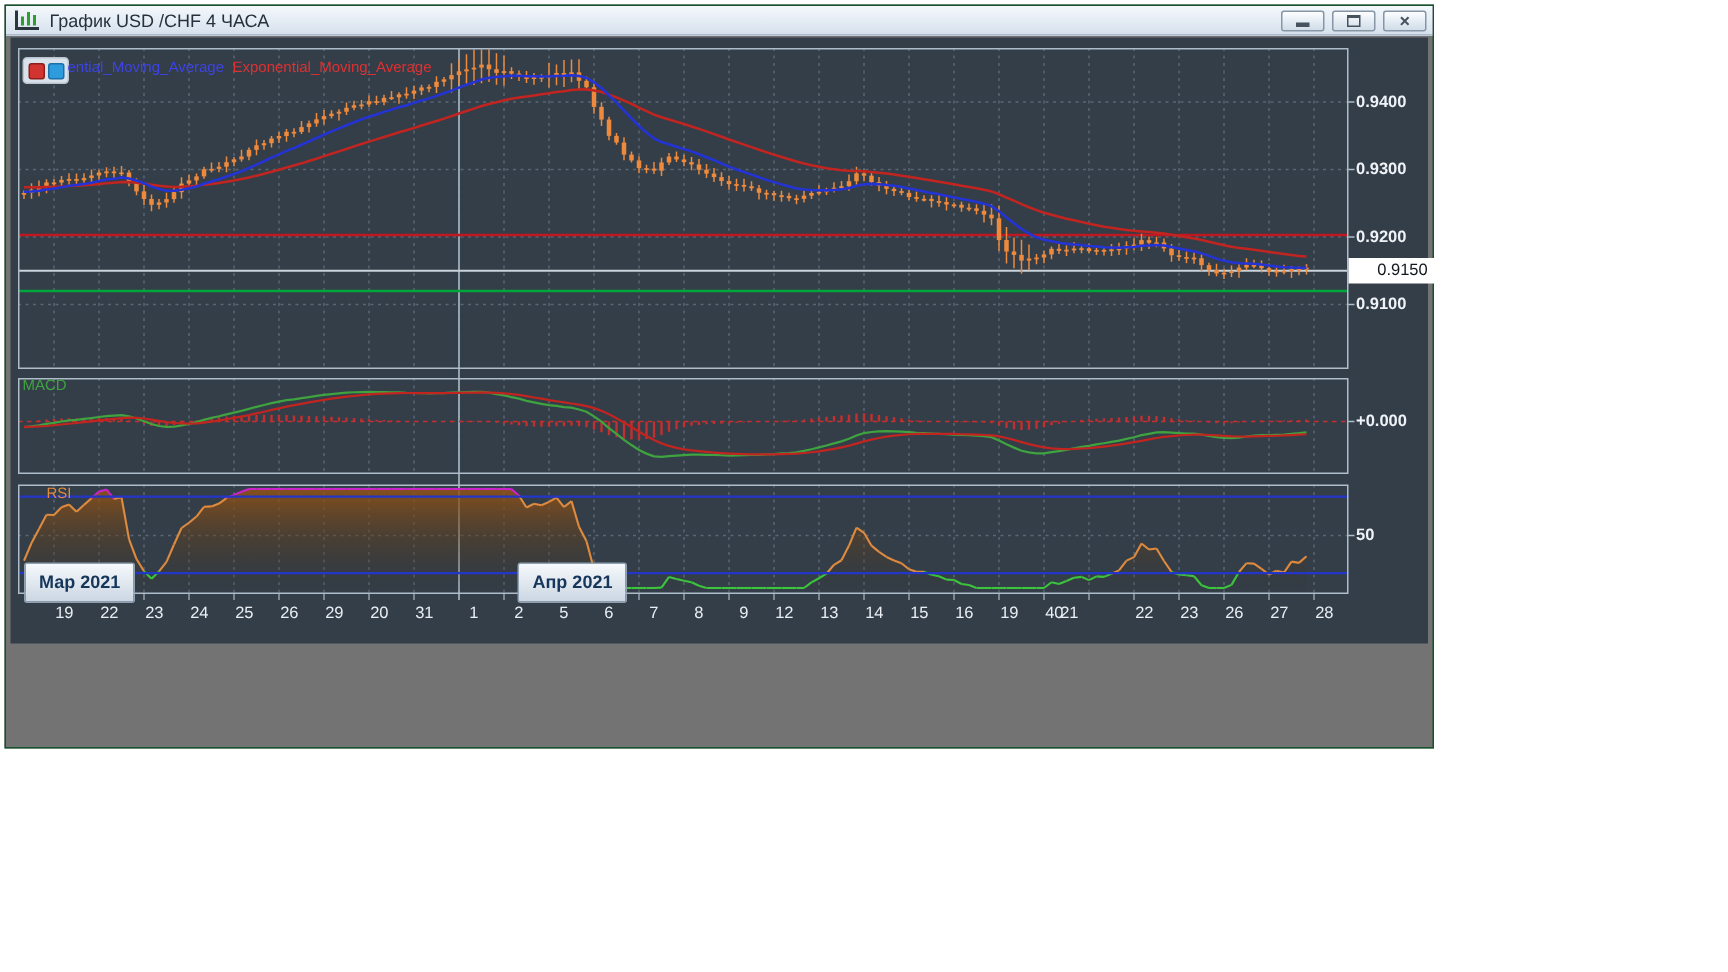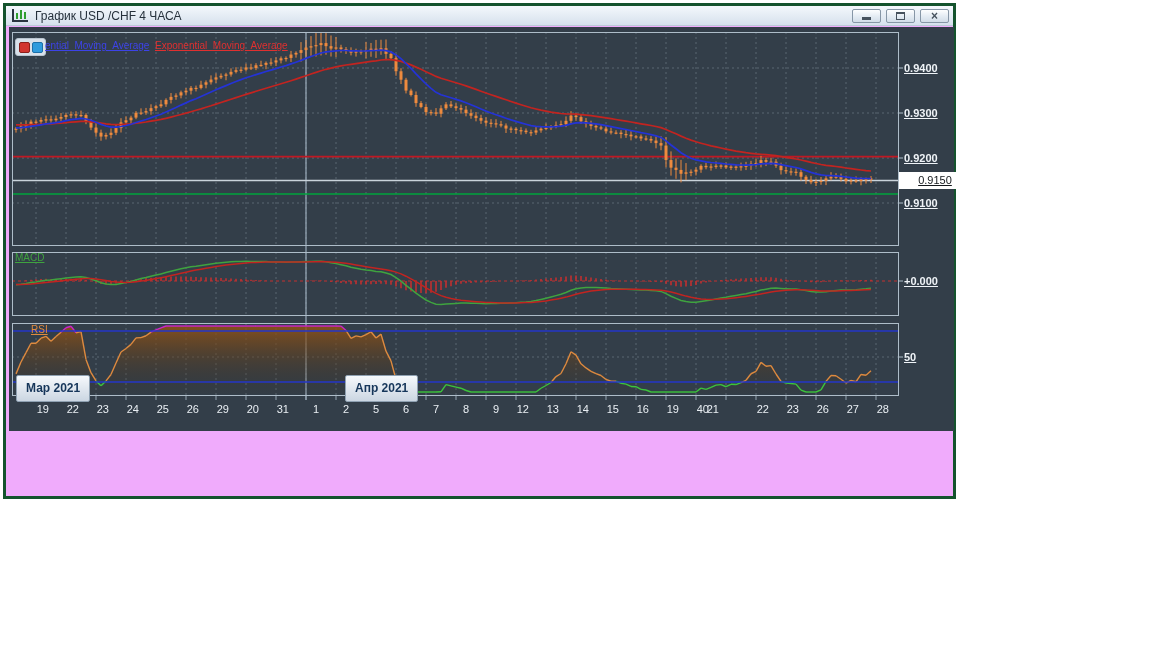--- a/index.html
+++ b/index.html
@@ -1,39 +1,39 @@
 <!DOCTYPE html>
 <html><head>
 <meta charset="utf-8">
 <style>
   html,body{margin:0;padding:0;background:#fff;}
   .stage{position:relative;width:1152px;height:648px;background:#ffffff;overflow:hidden;
          font-family:"Liberation Sans",sans-serif;}
   .window{position:absolute;left:3px;top:3px;width:953px;height:496px;
-          background:#f0abfc;border:3px solid #14532d;box-sizing:border-box;}
+          background:#737373;border:1px solid #14532d;box-sizing:border-box;}
   .titlebar{position:absolute;left:0;top:0;right:0;height:20px;
             background:linear-gradient(#F4F8FC,#D6E1ED);border-bottom:1px solid #BCCAD9;
             display:flex;align-items:center;padding:0 4px;box-sizing:border-box;}
   .win-icon{position:relative;width:16px;height:13px;margin-left:2px;
             border-left:2px solid #2A3540;border-bottom:2px solid #2A3540;box-sizing:border-box;}
   .win-icon i{position:absolute;bottom:1px;width:2px;background:#2F9E2F;}
   .win-icon i:nth-child(1){left:2px;height:6px;}
   .win-icon i:nth-child(2){left:6px;height:9px;}
   .win-icon i:nth-child(3){left:10px;height:7px;}
   .title{margin-left:7px;font-size:12px;color:#26313C;}
   .controls{margin-left:auto;display:flex;align-items:center;}
   .wbtn{width:29px;height:14px;margin-left:5px;padding:0;position:relative;cursor:default;
         background:linear-gradient(#FDFEFF,#E3EBF3 55%,#D2DDE8);
         border:1px solid #8696A6;border-radius:2px;display:flex;align-items:center;justify-content:center;}
   .glyph-min{display:block;width:9px;height:3px;background:#46525E;margin-top:5px;}
   .glyph-max{display:block;width:9px;height:8px;border:1px solid #46525E;border-top:2px solid #46525E;box-sizing:border-box;background:transparent;}
   .glyph-close{font-size:12px;font-weight:bold;color:#46525E;line-height:12px;}
   .client{position:absolute;left:3px;top:21px;width:945px;height:404px;background:#333E49;}
   svg#chart-svg{position:absolute;left:0;top:0;pointer-events:none;}
-  .overlay{position:absolute;white-space:nowrap;text-decoration:underline;}
+  .overlay{position:absolute;white-space:nowrap;}
   .chip-panel{left:15px;top:38px;width:31px;height:18px;background:#D9E1EA;
               border:1px solid #B9C4CF;border-radius:3px;box-sizing:border-box;}
   .chip{position:absolute;top:3px;width:11px;height:11px;border-radius:2px;display:block;}
   .chip-red{left:3px;background:#D23530;border:1px solid #8B1F1C;box-sizing:border-box;}
   .chip-blue{left:16px;background:#2E9BDD;border:1px solid #1C6FA8;box-sizing:border-box;}
   .legend-blue{left:45px;top:40px;font-size:10px;color:#3D43E8;}
   .legend-red{left:155px;top:40px;font-size:10px;color:#E03030;}
   .lbl-macd{left:15px;top:252px;font-size:10px;color:#3FA33F;}
   .lbl-rsi{left:15px;top:324px;font-size:10px;color:#E08A3E;padding-left:16px;}
   .price-lbl{left:904px;width:46px;height:14px;line-height:14px;font-size:11px;font-weight:600;color:#EFF3F7;}

